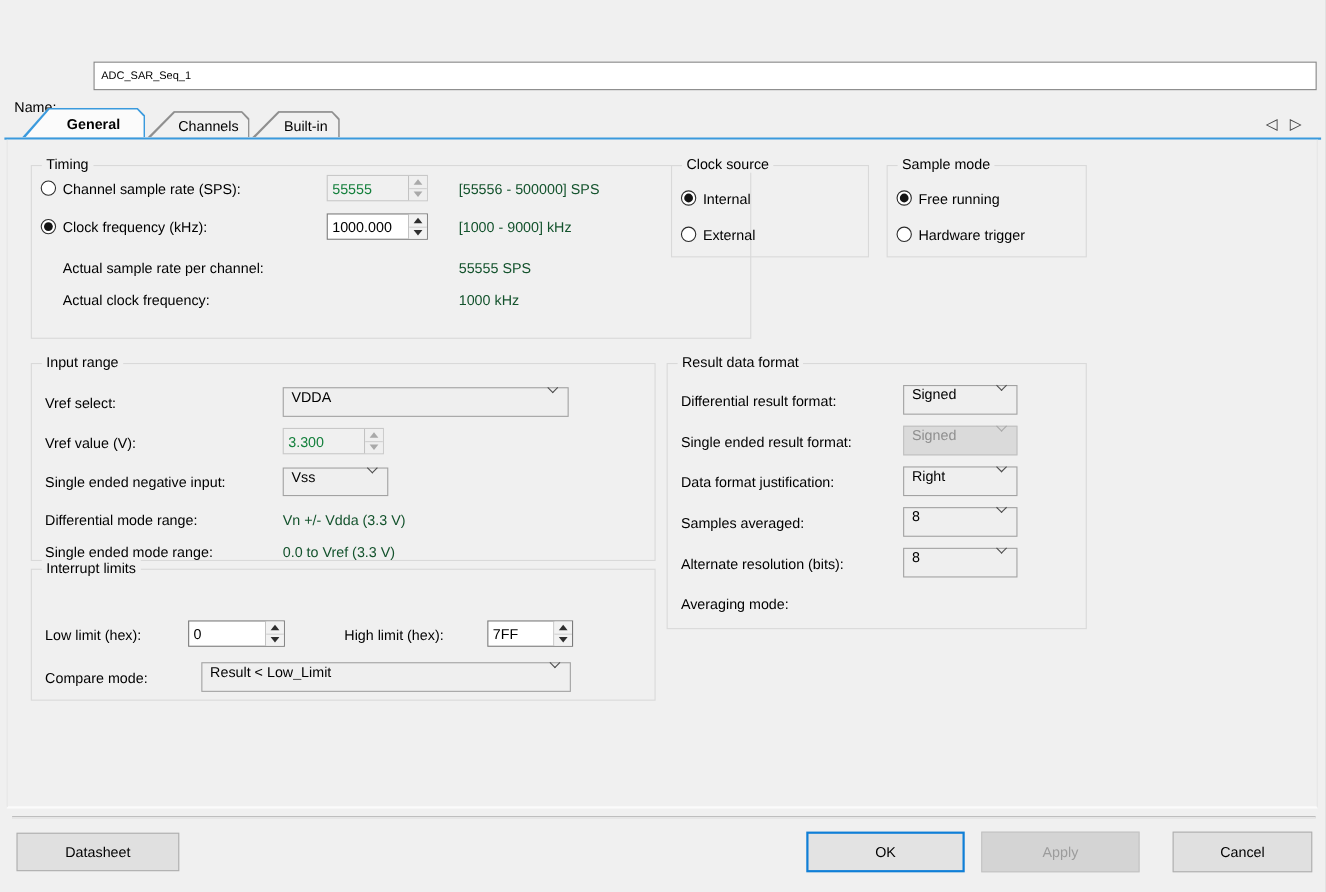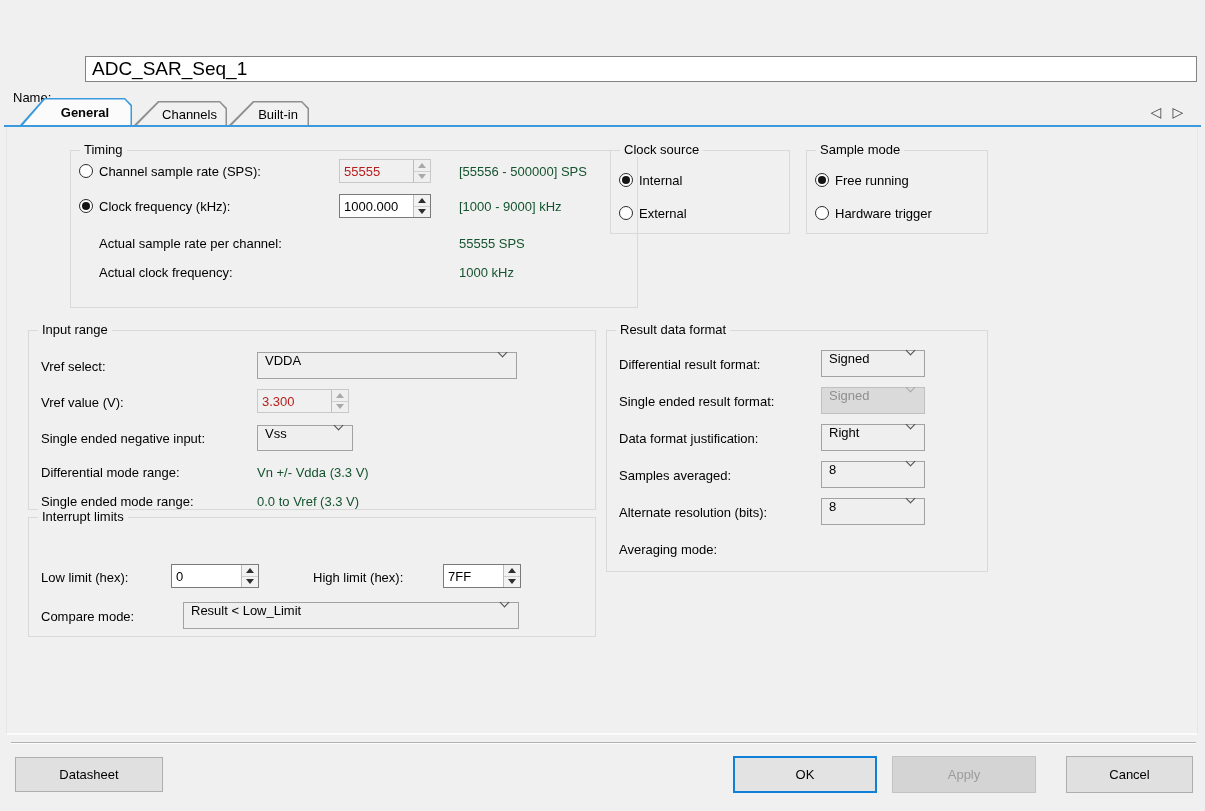--- a/index.html
+++ b/index.html
@@ -11,21 +11,21 @@
   
   .titlebar { position:absolute; left:0; top:0; right:0; height:38px; background:#ffffff; border-bottom:1px solid #ebebeb; }
   .title-text { position:absolute; left:13px; top:9px; font-size:15px; color:#111; white-space:nowrap; }
   .tb-btn { position:absolute; top:0; width:46px; height:37px; display:flex; align-items:center; justify-content:center; color:#333; cursor:default; }
   .tb-help { right:55px; font-size:17px; }
   .tb-close { right:6px; font-size:15px; }
   
   .label { position:absolute; font-size:13px; white-space:nowrap; color:#000; }
   .val   { position:absolute; font-size:13px; white-space:nowrap; color:#14532d; }
   
-  .textinput { position:absolute; background:#fff; border:1px solid #838383; display:flex; align-items:center; font-size:19px; padding:0 6px; }
+  .textinput { position:absolute; background:#fff; border:1px solid #838383; display:flex; align-items:center; font-size:10px; padding:0 6px; }
   
   .tab { position:absolute; }
   .tab .shp { position:absolute; inset:0; }
   .tab .shp-outer { background:#8f8f8f; clip-path:polygon(0 100%, 24px 0, calc(100% - 7px) 0, 100% 7px, 100% 100%); }
   .tab .shp-inner { background:#f1f1f1; clip-path:polygon(3px 100%, 25px 1.5px, calc(100% - 7.5px) 1.5px, calc(100% - 1.5px) 8px, calc(100% - 1.5px) 100%); }
   .tab.active .shp-outer { background:#3a9add; }
   .tab.active .shp-inner { background:#fbfbfb; }
   .tab .tab-label { position:absolute; inset:2px 8px 0 26px; display:flex; align-items:center; justify-content:center; font-size:13px; }
   .tab.active .tab-label { font-weight:bold; }
   .tab-underline { position:absolute; left:4px; right:4px; top:125px; height:2px; background:#3a9add; }
@@ -40,21 +40,21 @@
   .radio.checked::after { content:""; position:absolute; inset:2px; background:#141414; border-radius:50%; }
   
   .spin { position:absolute; display:flex; background:#fff; border:1px solid #7a7a7a; }
   .spin .sval { flex:1; font-size:13px; padding:0 4px; display:flex; align-items:center; overflow:hidden; white-space:nowrap; }
   .spin .sbtns { width:17px; display:flex; flex-direction:column; border-left:1px solid #bdbdbd; }
   .spin .sbtn { flex:1; display:flex; align-items:center; justify-content:center; background:#f2f2f2; }
   .spin .sbtn + .sbtn { border-top:1px solid #cfcfcf; }
   .tri-up   { width:0; height:0; border-left:4px solid transparent; border-right:4px solid transparent; border-bottom:5px solid #2e2e2e; }
   .tri-down { width:0; height:0; border-left:4px solid transparent; border-right:4px solid transparent; border-top:5px solid #2e2e2e; }
   .spin.disabled { background:#f0f0f0; border-color:#c8c8c8; }
-  .spin.disabled .sval { color:#b91c1c; }
+  .spin.disabled .sval { color:#15803d; }
   .spin.disabled .sbtn { background:#efefef; }
   .spin.disabled .tri-up { border-bottom-color:#a9a9a9; }
   .spin.disabled .tri-down { border-top-color:#a9a9a9; }
   
   .combo { position:absolute; display:flex; align-items:flex-start; background:#efefef; border:1px solid #a2a2a2; }
   .combo .cval { flex:1; font-size:13px; padding:0 7px; white-space:nowrap; overflow:hidden; }
   .combo .chev { flex:none; width:7px; height:7px; border-right:1.5px solid #4d4d4d; border-bottom:1.5px solid #4d4d4d; transform:rotate(45deg); margin:-4px 10px 0 0; }
   .combo.disabled { background:#dadada; border-color:#c0c0c0; }
   .combo.disabled .cval { color:#8f8f8f; }
   .combo.disabled .chev { border-color:#a8a8a8; }
@@ -89,21 +89,21 @@
     <div class="shp shp-outer"></div>
     <div class="shp shp-inner"></div>
     <span class="tab-label">Built-in</span>
   </div>
   <span class="tab-arrow" style="left:1146px;">◁</span>
   <span class="tab-arrow" style="left:1168px;">▷</span>
   <div class="tab-underline"></div>
 
   <div class="tabpage"></div>
 
-  <div class="group" style="left:28px; top:150px; width:568px; height:158px;margin-left:42px;">
+  <div class="group" style="left:28px; top:150px; width:655px; height:158px;">
     <span class="legend">Timing</span>
 
     <span class="radio" style="left:8px; top:13px;"></span>
     <span class="label" style="left:28px; top:13px;">Channel sample rate (SPS):</span>
     <div class="spin disabled" style="left:268px; top:8px; width:92px; height:24px;">
       <span class="sval">55555</span>
       <span class="sbtns">
         <span class="sbtn">
             <span class="tri-up"></span>
           </span>

